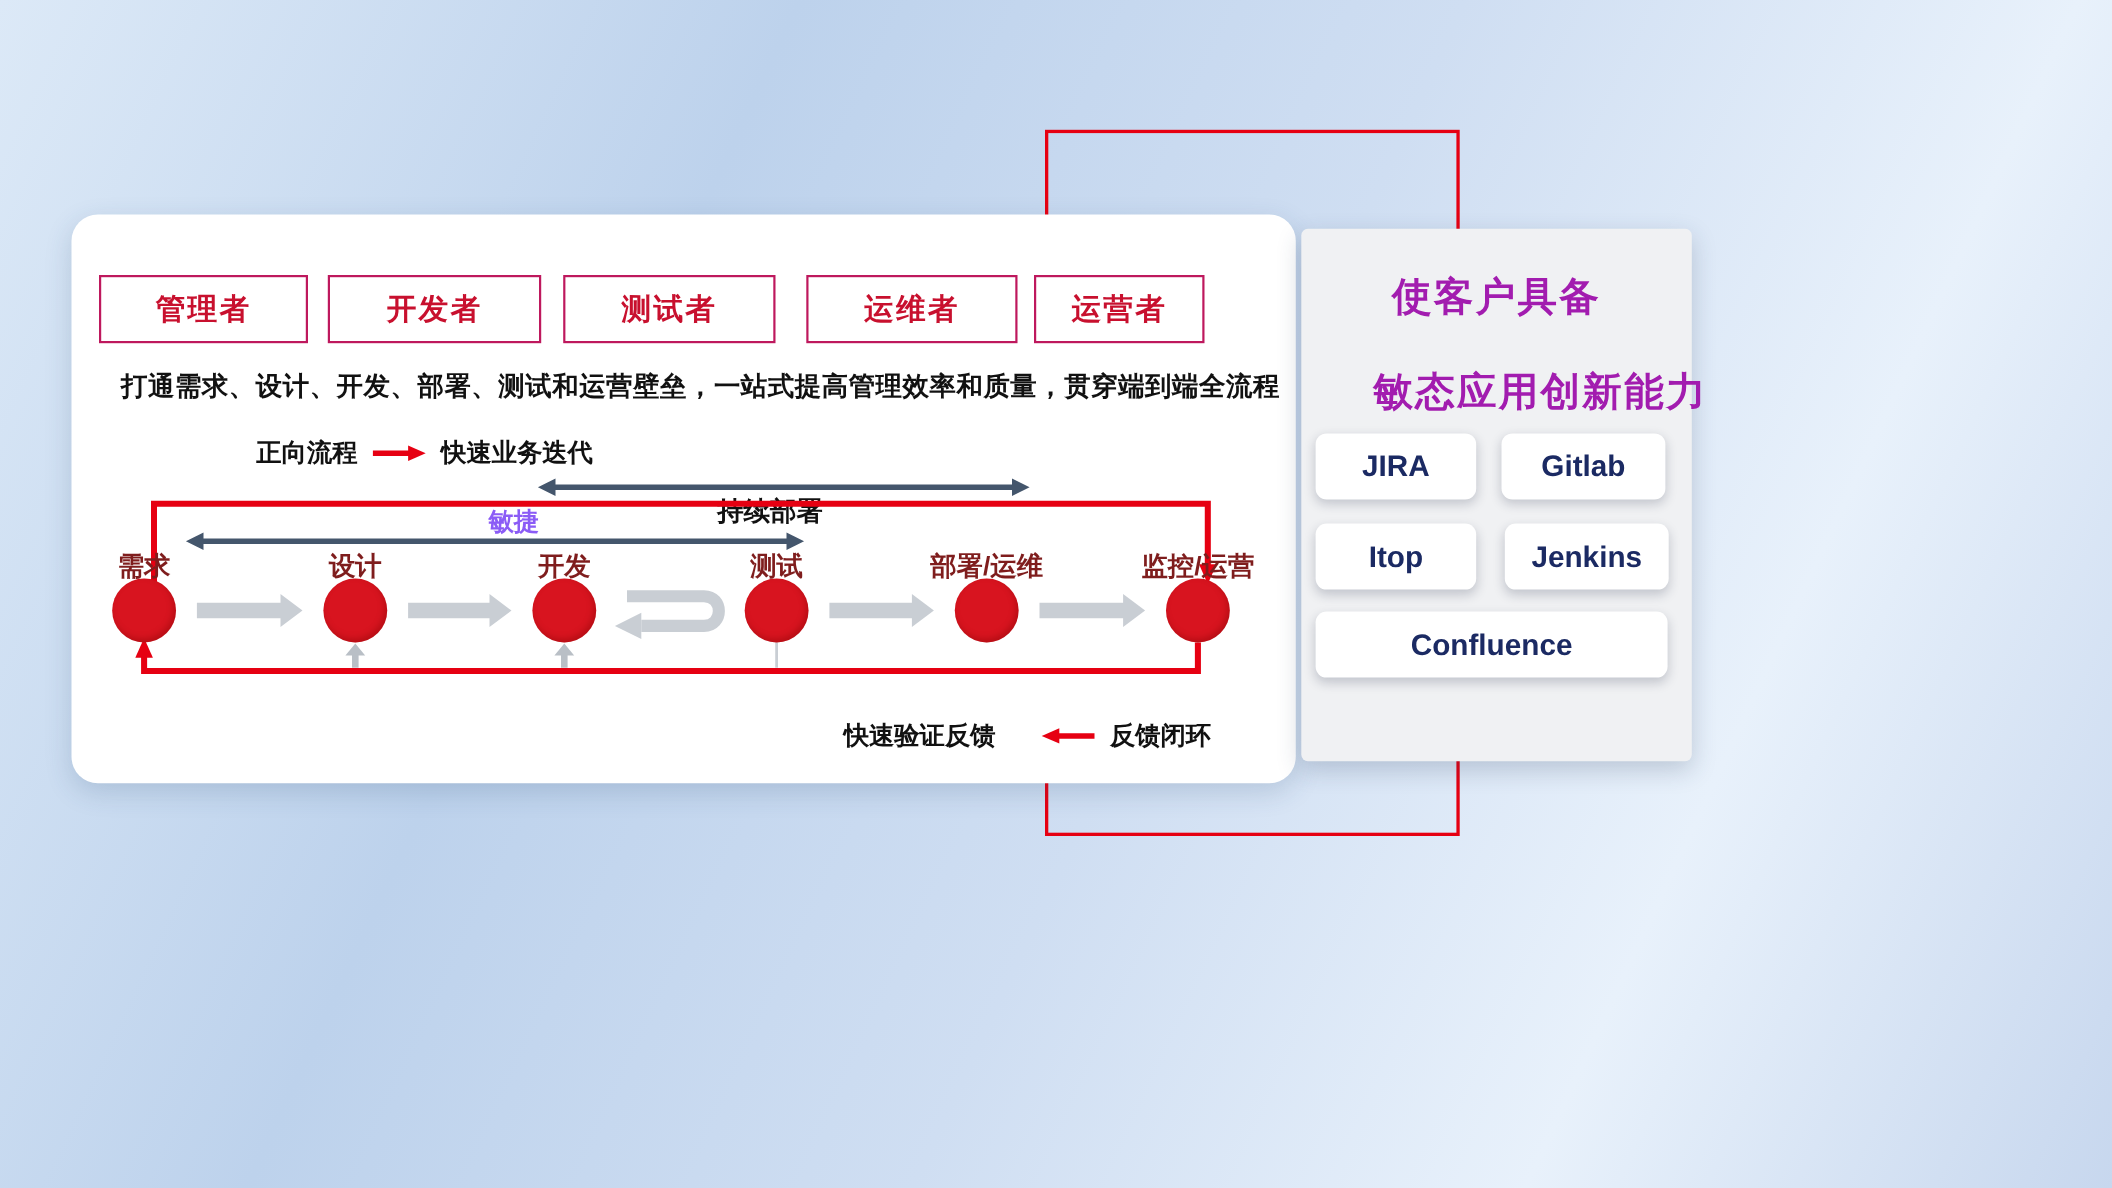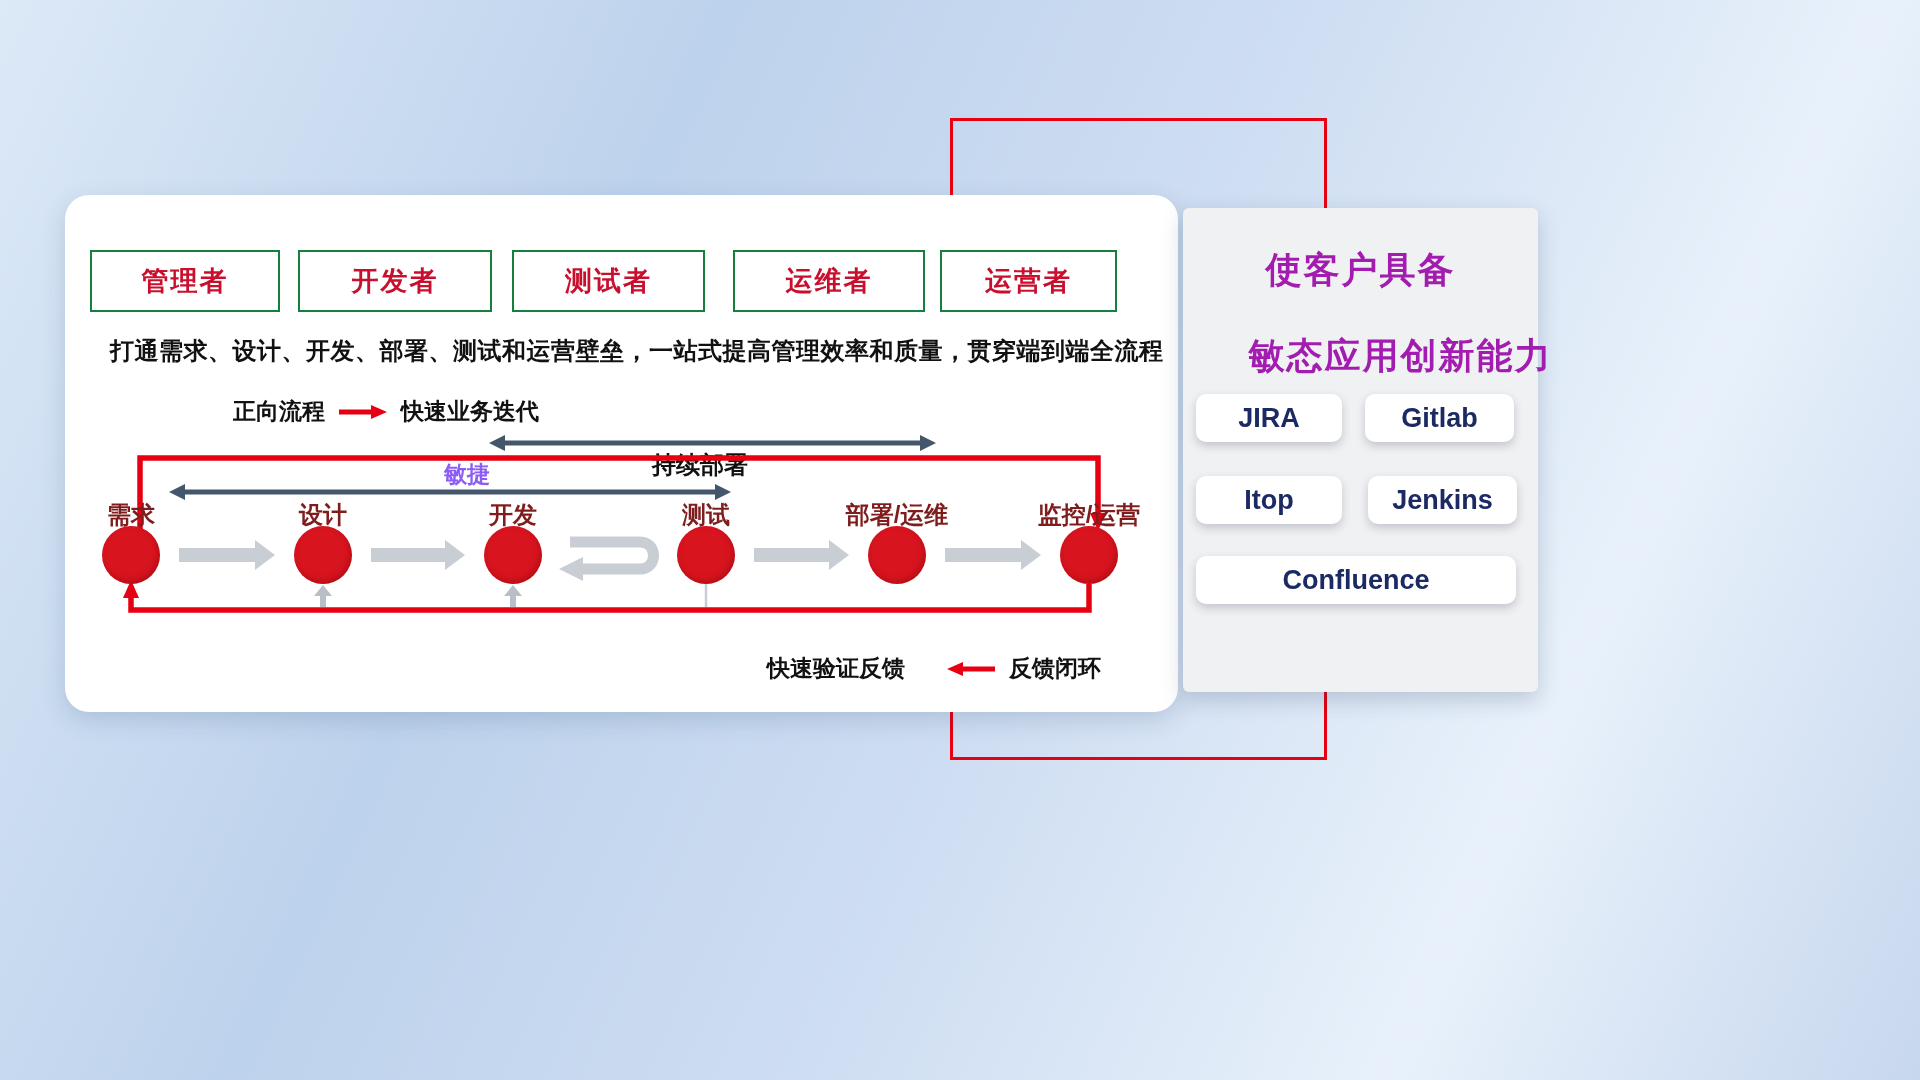--- a/index.html
+++ b/index.html
@@ -18,21 +18,21 @@
     border:3px solid #e60012; z-index:1;
   }
   
   .card {
     position:absolute; left:65px; top:195px; width:1113px; height:517px;
     background:#ffffff; border-radius:24px; z-index:2;
     box-shadow:0 8px 24px rgba(40,70,110,0.18);
   }
   .role-box {
     position:absolute; top:55px; height:62px;
-    border:2px solid #15803d; background:#fff;
+    border:2px solid #be185d; background:#fff;
     display:flex; align-items:center; justify-content:center;
     color:#c8102e; font-size:27px; font-weight:bold; letter-spacing:2px;
   }
   .subtitle {
     position:absolute; left:45px; top:140px; width:1065px;
     font-size:24px; font-weight:bold; color:#111; letter-spacing:0.5px;
     white-space:nowrap;
   }
   .legend-row {
     position:absolute; display:flex; align-items:center; gap:12px;
@@ -64,21 +64,21 @@
     background:#f0f1f3; border-radius:6px; z-index:3;
     box-shadow:0 8px 22px rgba(40,60,90,0.22);
   }
   .panel-title {
     position:absolute; width:100%; text-align:center;
     font-size:36px; font-weight:bold; color:#a21caf; letter-spacing:2px;
   }
   .panel-title.line1 { top:38px; }
   .panel-title.line2 { top:124px;margin-left:40px; }
   .tool-chip {
-    position:absolute; height:48px; background:#ffffff; border-radius:10px;
+    position:absolute; height:60px; background:#ffffff; border-radius:10px;
     box-shadow:0 4px 10px rgba(30,40,70,0.22);
     display:flex; align-items:center; justify-content:center;
     font-size:27px; font-weight:bold; color:#1b2a63;
   }
 </style>
 </head>
 <body>
 
 <div class="stage-bg">
 
@@ -91,21 +91,21 @@
       </div>
     <div class="role-box" style="left:233px; width:194px;">
         <span>开发者</span>
       </div>
     <div class="role-box" style="left:447px; width:193px;">
         <span>测试者</span>
       </div>
     <div class="role-box" style="left:668px; width:192px;">
         <span>运维者</span>
       </div>
-    <div class="role-box" style="left:875px; width:177px;">
+    <div class="role-box" style="left:875px; width:155px;">
         <span>运营者</span>
       </div>
 
     <div class="subtitle">打通需求、设计、开发、部署、测试和运营壁垒，一站式提高管理效率和质量，贯穿端到端全流程</div>
 
     <div class="legend-row legend-forward">
       <span>正向流程</span>
       <svg width="52" height="16" viewBox="0 0 52 16">
         <line x1="2" y1="8" x2="36" y2="8" stroke="#e60012" stroke-width="5"></line>
         <polygon points="50,8 34,1 34,15" fill="#e60012"></polygon>

